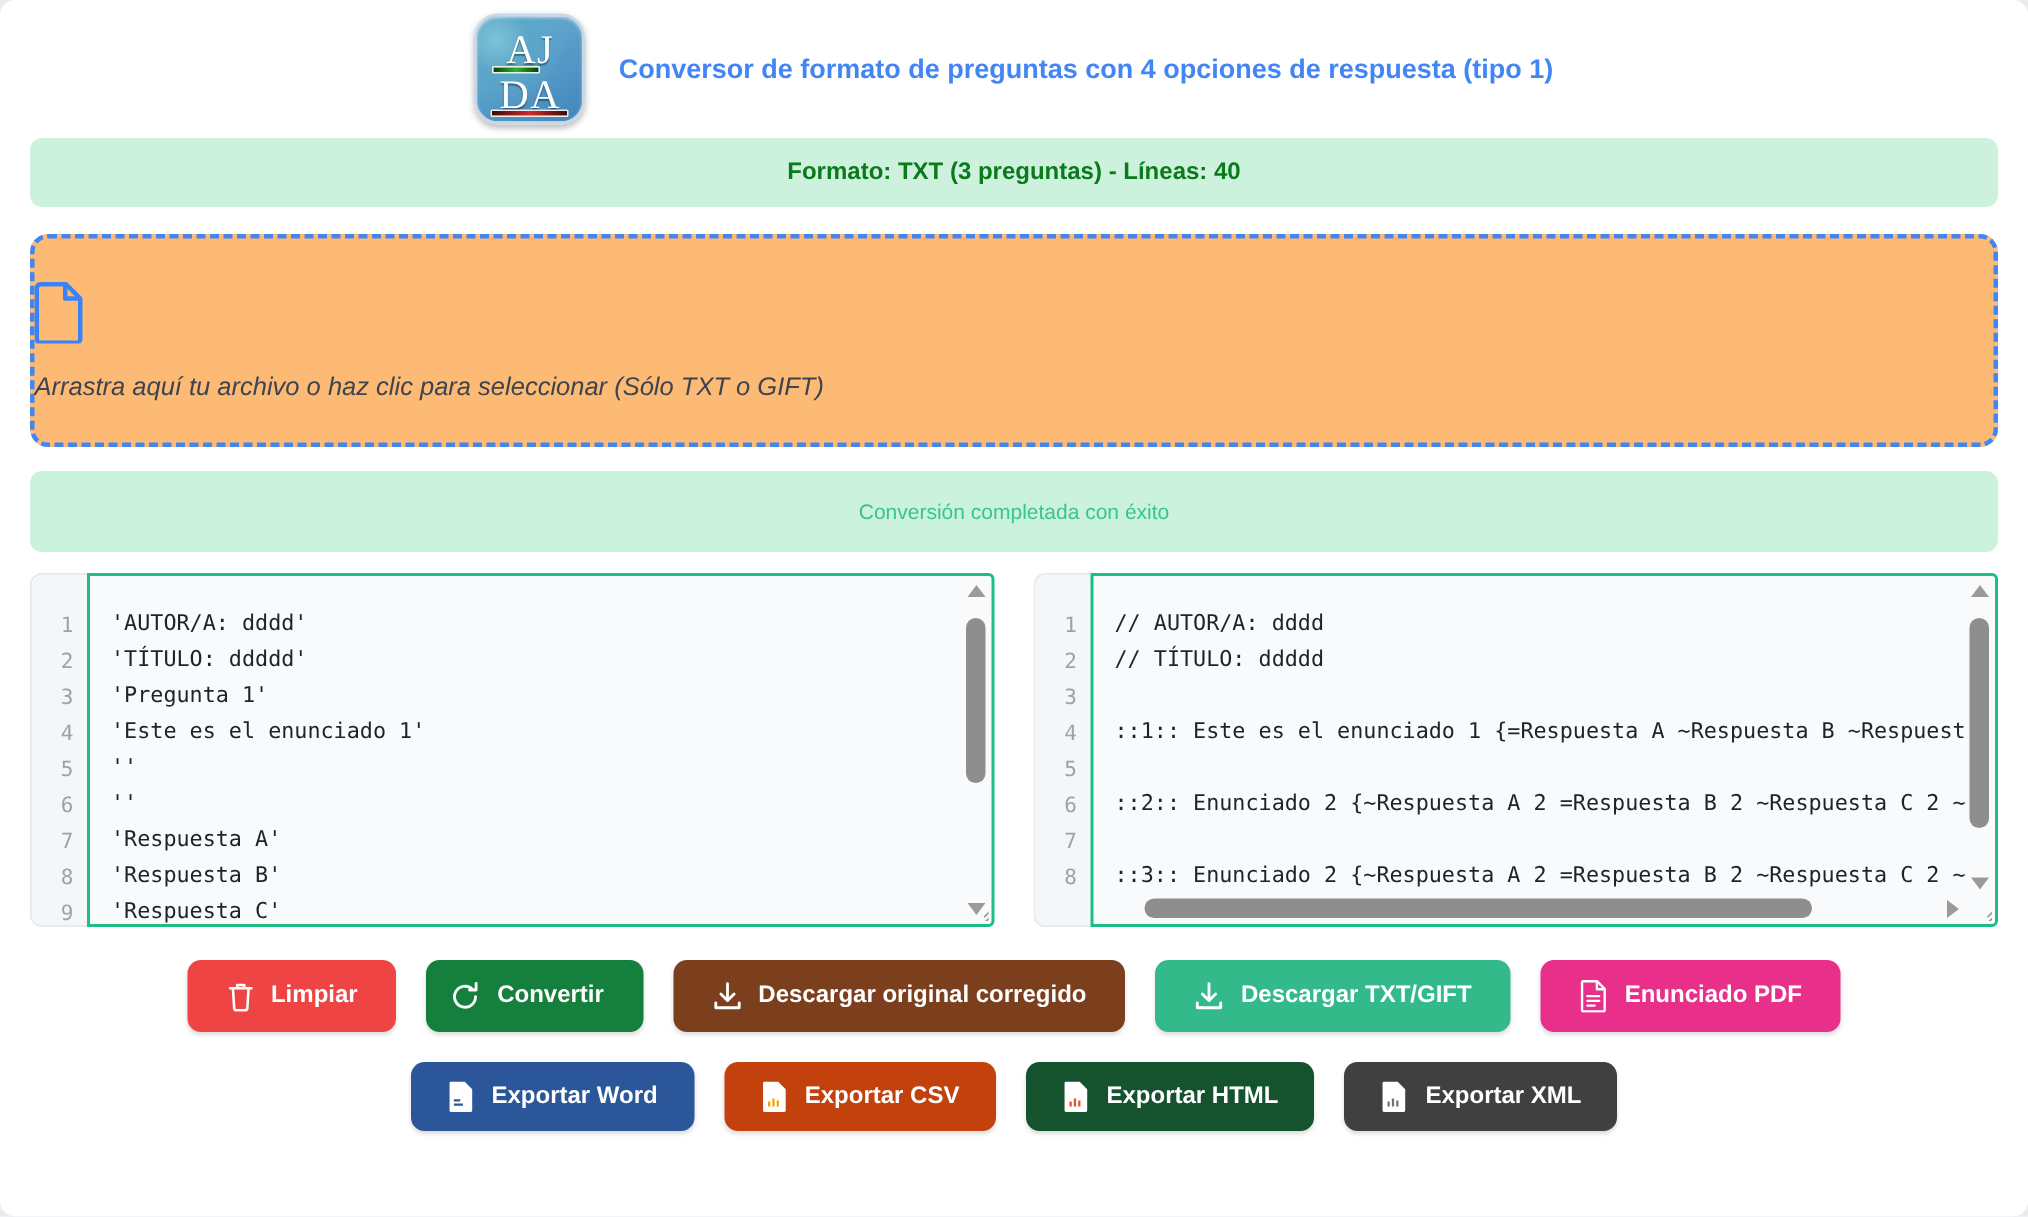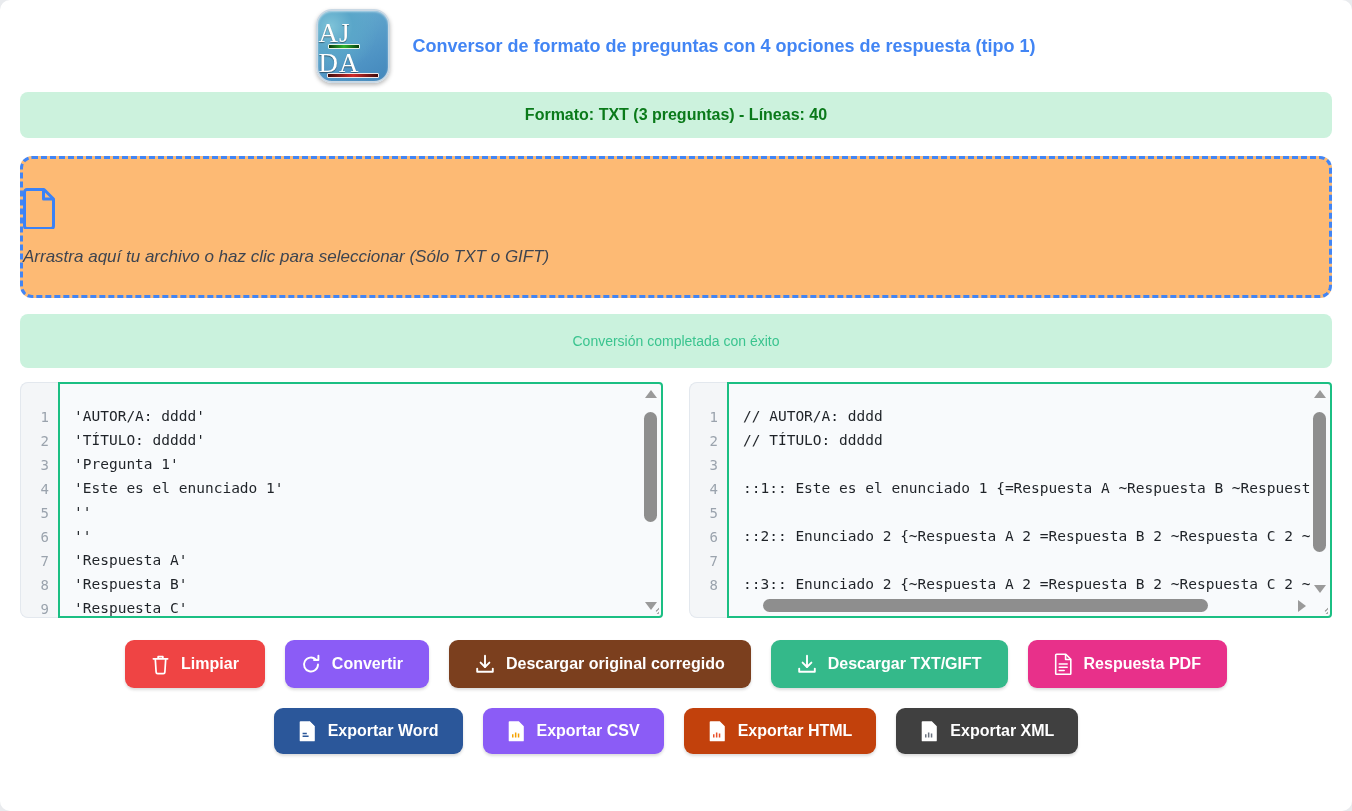--- a/index.html
+++ b/index.html
@@ -39,20 +39,21 @@
       linear-gradient(150deg, #6fb4d4 0%, #5ea3cb 35%, #4e93c4 70%, #4387bb 100%);
     border: 2px solid #c9d8e4;
     box-shadow: 0 2px 4px rgba(0,0,0,.28), inset 0 1px 2px rgba(255,255,255,.5);
     position: relative;
     flex: 0 0 auto;
     overflow: hidden;
   }
   .logo .glyph {
     position: absolute;
     left: 0; right: 0;
+    text-align: center;
     font-family: "Liberation Serif", serif;
     color: #ffffff;
     font-size: 27px;
     letter-spacing: 1px;
     line-height: 1;
     text-shadow: 0 1px 1px rgba(0,0,0,.45);
   }
   .logo .glyph-top { top: 9px; }
   .logo .glyph-bot { top: 39px; }
   .logo .bar {
@@ -375,21 +376,21 @@
 
   <div class="btn-row btn-row-1" id="btn-row-1">
       <button class="btn" style="background: rgb(239, 68, 68);">
         <span>
           <svg width="19" height="21" viewBox="0 0 20 22" fill="none">
             <path d="M2.5 5h15M7.5 5V2.8h5V5M4.5 5l.9 14a1.6 1.6 0 0 0 1.6 1.5h6a1.6 1.6 0 0 0 1.6-1.5L15.5 5" stroke="#fff" stroke-width="1.8" stroke-linecap="round" stroke-linejoin="round"></path>
           </svg>
         </span>
         <span>Limpiar</span>
       </button>
-      <button class="btn" style="background: #8b5cf6; padding-left: 16px;">
+      <button class="btn" style="background: #15803d; padding-left: 16px;">
         <span>
           <svg width="20" height="21" viewBox="0 0 20 21" fill="none">
             <path d="M17 10.5a7 7 0 1 1-2.2-5.1" stroke="#fff" stroke-width="1.9" stroke-linecap="round"></path>
             <path d="M17.4 1.6v4.4h-4.4" stroke="#fff" stroke-width="1.9" stroke-linecap="round" stroke-linejoin="round"></path>
           </svg>
         </span>
         <span>Convertir</span>
       </button>
       <button class="btn" style="background: rgb(123, 63, 30);">
         <span>
@@ -412,44 +413,44 @@
         <span>Descargar TXT/GIFT</span>
       </button>
       <button class="btn" style="background: rgb(232, 48, 138);">
         <span>
           <svg width="19" height="22" viewBox="0 0 19 22" fill="none">
             <path d="M2.6 1.2h9.2l5 5v14.2a.9.9 0 0 1-.9.9H2.6a.9.9 0 0 1-.9-.9V2.1a.9.9 0 0 1 .9-.9z" stroke="#fff" stroke-width="1.6" stroke-linejoin="round"></path>
             <path d="M11.6 1.3v5.2h5.2" stroke="#fff" stroke-width="1.6" stroke-linejoin="round"></path>
             <path d="M5.2 11h8M5.2 14.2h8M5.2 17.4h5" stroke="#fff" stroke-width="1.5" stroke-linecap="round"></path>
           </svg>
         </span>
-        <span>Respuesta PDF</span>
+        <span>Enunciado PDF</span>
       </button>
     </div>
   <div class="btn-row btn-row-2" id="btn-row-2">
       <button class="btn" style="background: rgb(43, 87, 154);">
         <span>
           <svg width="19" height="22" viewBox="0 0 19 22" fill="none">
             <path d="M2.6 1.2h9.2l5 5v14.2a.9.9 0 0 1-.9.9H2.6a.9.9 0 0 1-.9-.9V2.1a.9.9 0 0 1 .9-.9z" fill="#fff"></path>
             <path d="M11.6 1.3v5.2h5.2" fill="#fff"></path>
             <path d="M4.6 12.8h4.2v1.5H4.6zM4.6 15.6h6v1.5h-6z" fill="#2b579a"></path>
           </svg>
         </span>
         <span>Exportar Word</span>
       </button>
-      <button class="btn" style="background: #8b5cf6;">
+      <button class="btn" style="background: #c2410c;">
         <span>
           <svg width="19" height="22" viewBox="0 0 19 22" fill="none">
             <path d="M2.6 1.2h9.2l5 5v14.2a.9.9 0 0 1-.9.9H2.6a.9.9 0 0 1-.9-.9V2.1a.9.9 0 0 1 .9-.9z" fill="#fff"></path>
             <path d="M5 17.6v-3.3h1.5v3.3zM7.9 17.6v-5.2h1.5v5.2zM10.8 17.6v-4h1.5v4z" fill="#f5a300"></path>
           </svg>
         </span>
         <span>Exportar CSV</span>
       </button>
-      <button class="btn" style="background: #c2410c;">
+      <button class="btn" style="background: #14532d;">
         <span>
           <svg width="19" height="22" viewBox="0 0 19 22" fill="none">
             <path d="M2.6 1.2h9.2l5 5v14.2a.9.9 0 0 1-.9.9H2.6a.9.9 0 0 1-.9-.9V2.1a.9.9 0 0 1 .9-.9z" fill="#fff"></path>
             <path d="M5 17.6v-3.3h1.5v3.3zM7.9 17.6v-5.2h1.5v5.2zM10.8 17.6v-4h1.5v4z" fill="#e8512b"></path>
           </svg>
         </span>
         <span>Exportar HTML</span>
       </button>
       <button class="btn" style="background: #404040;">
         <span>

